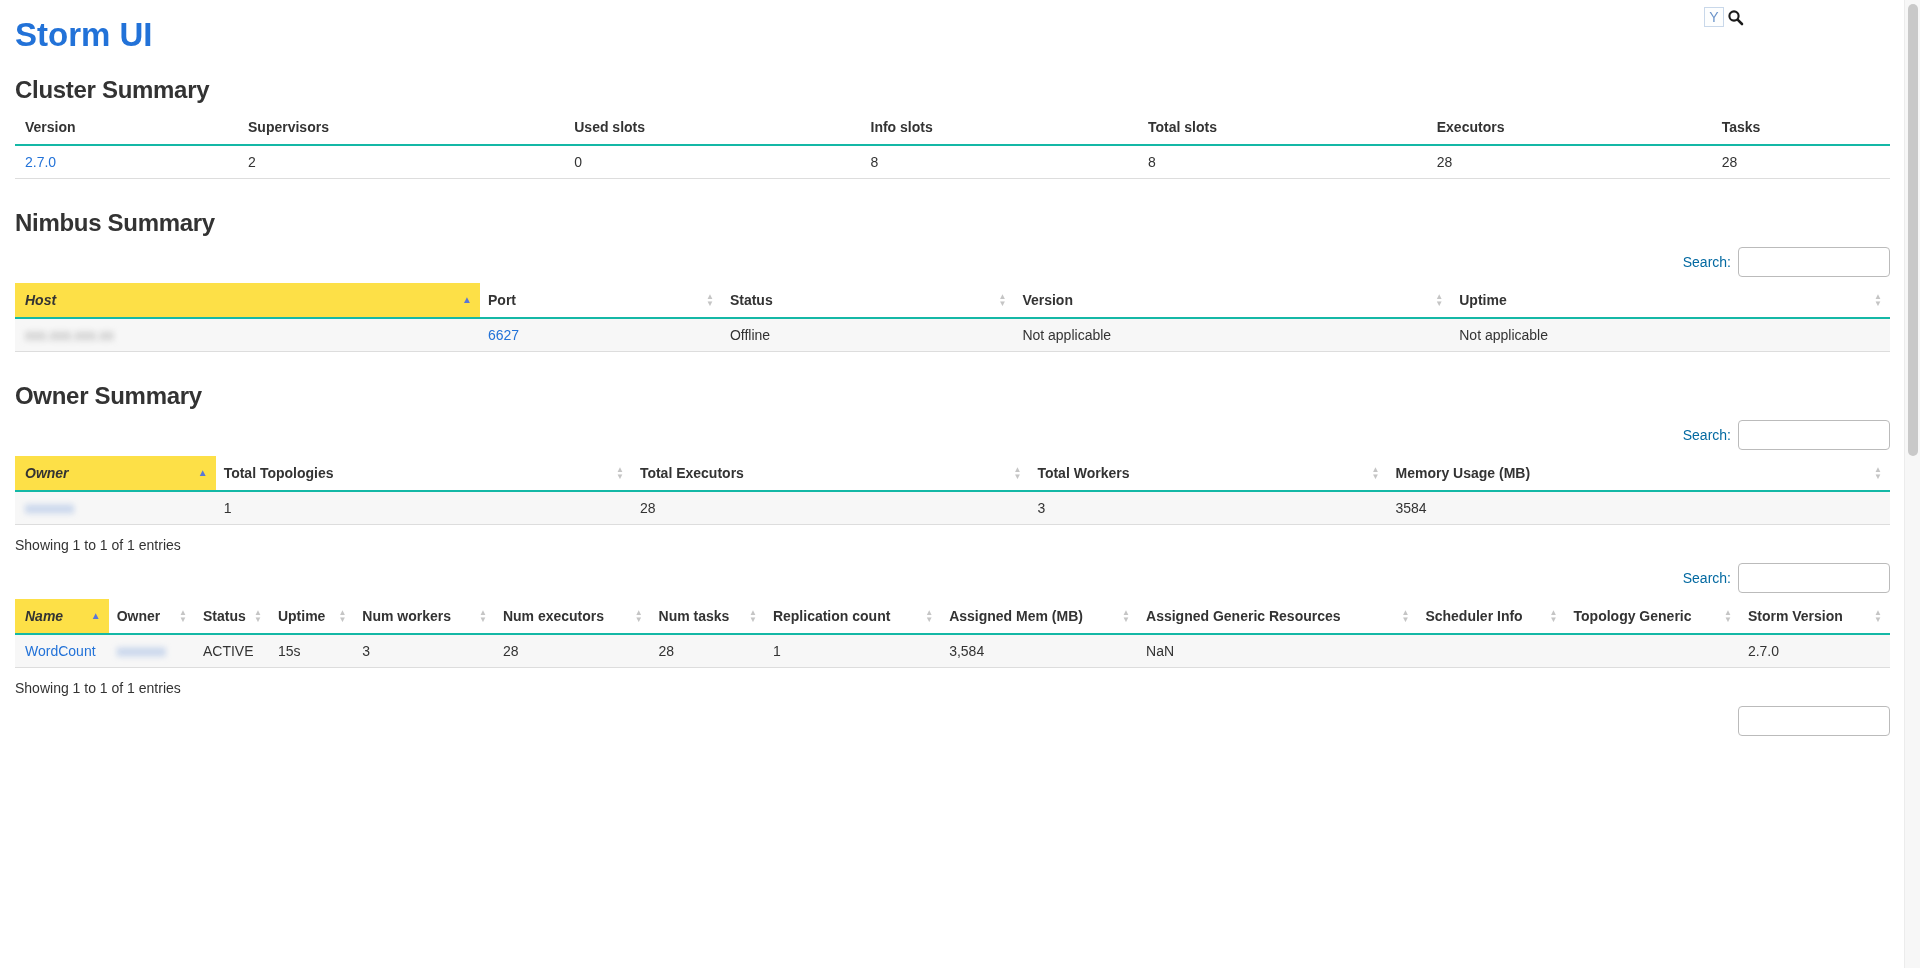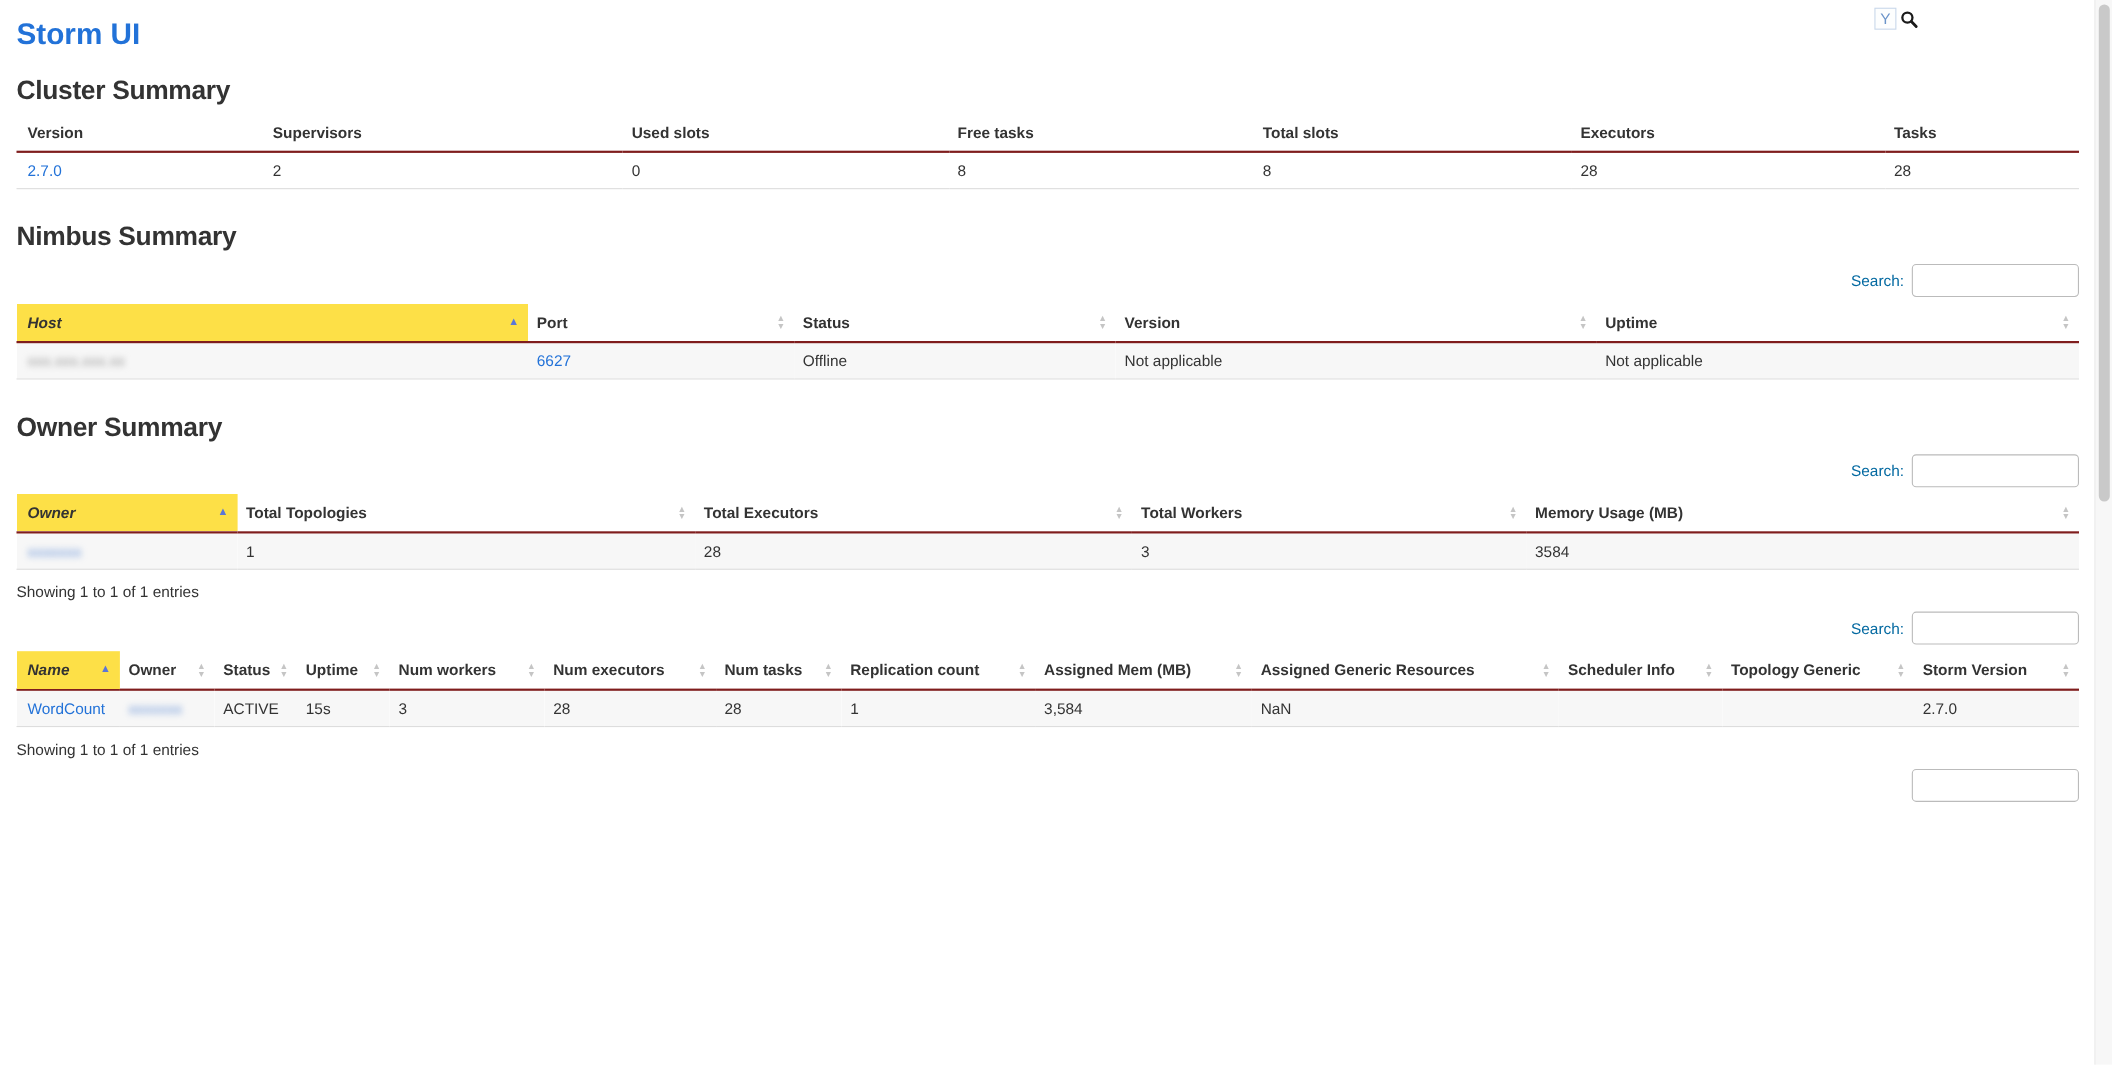--- a/index.html
+++ b/index.html
@@ -5,29 +5,29 @@
   * { box-sizing: border-box; }
   html,body { margin:0; padding:0; }
   body {
     width:1920px; height:968px; overflow:hidden; position:relative;
     background:#ffffff; color:#333;
     font-family:"Liberation Sans","DejaVu Sans",sans-serif;
     font-size:14px;
   }
   .container { margin:0 30px 0 15px; }
   a { color:#2272d8; text-decoration:none; }
-  h1 { font-size:27px; font-weight:700; margin:16px 0 10px; }
+  h1 { font-size:33px; font-weight:700; margin:16px 0 10px; }
   h1 a { color:#2272d8; }
   h2 { font-size:24px; font-weight:700; color:#333; margin:30px 0 6px; letter-spacing:-0.3px; }
   h2.first { margin-top:22px; }
 
   table { width:100%; border-collapse:collapse; table-layout:fixed; margin-top:6px; }
   th {
     text-align:left; font-weight:700; color:#333;
-    padding:9px 24px 9px 8px; border-bottom:2px solid #7f1d1d;
+    padding:9px 24px 9px 8px; border-bottom:2px solid #14b8a6;
     position:relative; white-space:nowrap; overflow:hidden;
   }
   td { padding:8px 8px; border-bottom:1px solid #ddd; white-space:nowrap; overflow:hidden; }
   th:first-child, td:first-child { padding-left:10px; }
   tr.odd td { background:#f7f7f7; }
   th.sorted { background:#fde047;font-style:italic; }
 
   .sorters { position:absolute; right:8px; top:50%; transform:translateY(-50%);
              display:flex; flex-direction:column; line-height:7px; font-size:8px; color:#c5c5c5; }
   .sort-asc { position:absolute; right:8px; top:50%; transform:translateY(-50%);
@@ -85,21 +85,21 @@
       <col style="width:14.8%">
         <col style="width:15.4%">
         <col style="width:15.2%">
         <col style="width:9.4%">
     </colgroup>
     <thead>
       <tr>
         <th>Version</th>
         <th>Supervisors</th>
         <th>Used slots</th>
-        <th>Free tasks</th>
+        <th>Info slots</th>
         <th>Total slots</th>
         <th>Executors</th>
         <th>Tasks</th>
       </tr>
     </thead>
     <tbody>
       <tr>
         <td><a href="#">2.7.0</a></td>
         <td>2</td>
         <td>0</td>

